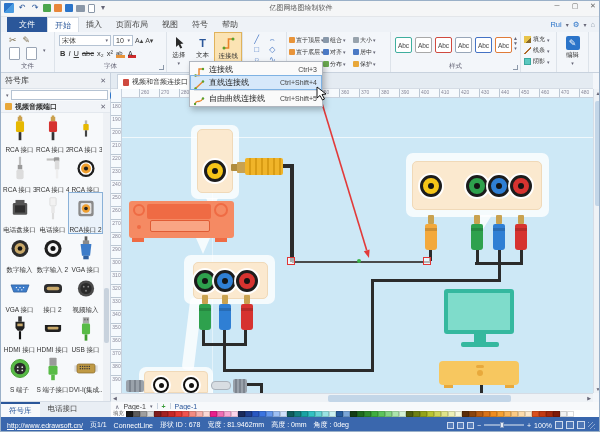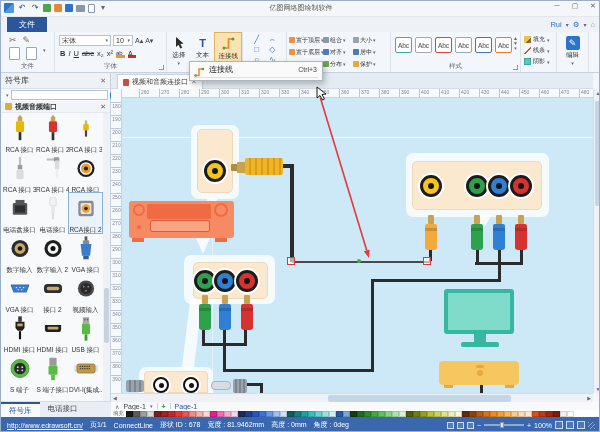--- a/index.html
+++ b/index.html
@@ -181,20 +181,28 @@
     <div class="title">亿图网络图绘制软件</div>
     <div class="winbtns">
       <span class="wbtn">─</span>
       <span class="wbtn">▢</span>
       <span class="wbtn">✕</span>
     </div>
   </div>
 
   <div class="tabrow">
     <div class="filetab">文件</div>
+    <div id="tabs" style="display:flex;">
+        <div class="tab active">开始</div>
+        <div class="tab">插入</div>
+        <div class="tab">页面布局</div>
+        <div class="tab">视图</div>
+        <div class="tab">符号</div>
+        <div class="tab">帮助</div>
+      </div>
     <div class="acct">
       <span>Rui</span>
       <span class="dd">▾</span>
       <span>⚙</span>
       <span class="dd">▾</span>
       <span style="color:#8a97a8;">⌂</span>
     </div>
   </div>
 
   <div class="ribbon">
@@ -913,21 +921,39 @@
   <div class="menu" id="connector-menu">
       <div class="mitem">
         <span class="micon"><svg width="11" height="11" viewBox="0 0 11 11">
             <path d="M1.5 8.5 H5 V2 H9" stroke="#e8832a" fill="none" stroke-width="1.4"></path>
             <circle cx="1.5" cy="8.5" r="1.2" fill="#5aa02c"></circle>
             <circle cx="9" cy="2" r="1.2" fill="#5aa02c"></circle>
           </svg></span>
         <span class="mlabel">连接线</span>
         <span class="mshort">Ctrl+3</span>
       </div>
+      <div class="mitem hl">
+        <span class="micon"><svg width="11" height="11" viewBox="0 0 11 11">
+            <path d="M1.5 8.5 L9 1.5" stroke="#e8832a" fill="none" stroke-width="1.4"></path>
+            <circle cx="1.5" cy="8.5" r="1.2" fill="#5aa02c"></circle>
+            <circle cx="9" cy="1.5" r="1.2" fill="#5aa02c"></circle>
+          </svg></span>
+        <span class="mlabel">直线连接线</span>
+        <span class="mshort">Ctrl+Shift+4</span>
+      </div>
       <div class="msep"></div>
+      <div class="mitem">
+        <span class="micon"><svg width="11" height="11" viewBox="0 0 11 11">
+            <path d="M1 8 C3 2 5 9 9 2.5" stroke="#e8832a" fill="none" stroke-width="1.4"></path>
+            <circle cx="1" cy="8" r="1.2" fill="#5aa02c"></circle>
+            <circle cx="9" cy="2.5" r="1.2" fill="#5aa02c"></circle>
+          </svg></span>
+        <span class="mlabel">自由曲线连接线</span>
+        <span class="mshort">Ctrl+Shift+5</span>
+      </div>
     </div>
 
   <div class="cursor">
     <svg width="12" height="16" viewBox="0 0 12 16">
         <path d="M2 1 L2 12 L5 9.5 L7.5 14 L9.5 13 L7 8.5 L11 8 Z" fill="#fff" stroke="#000" stroke-width="0.9"></path>
       </svg>
   </div>
 </div>
 
 </body></html>

